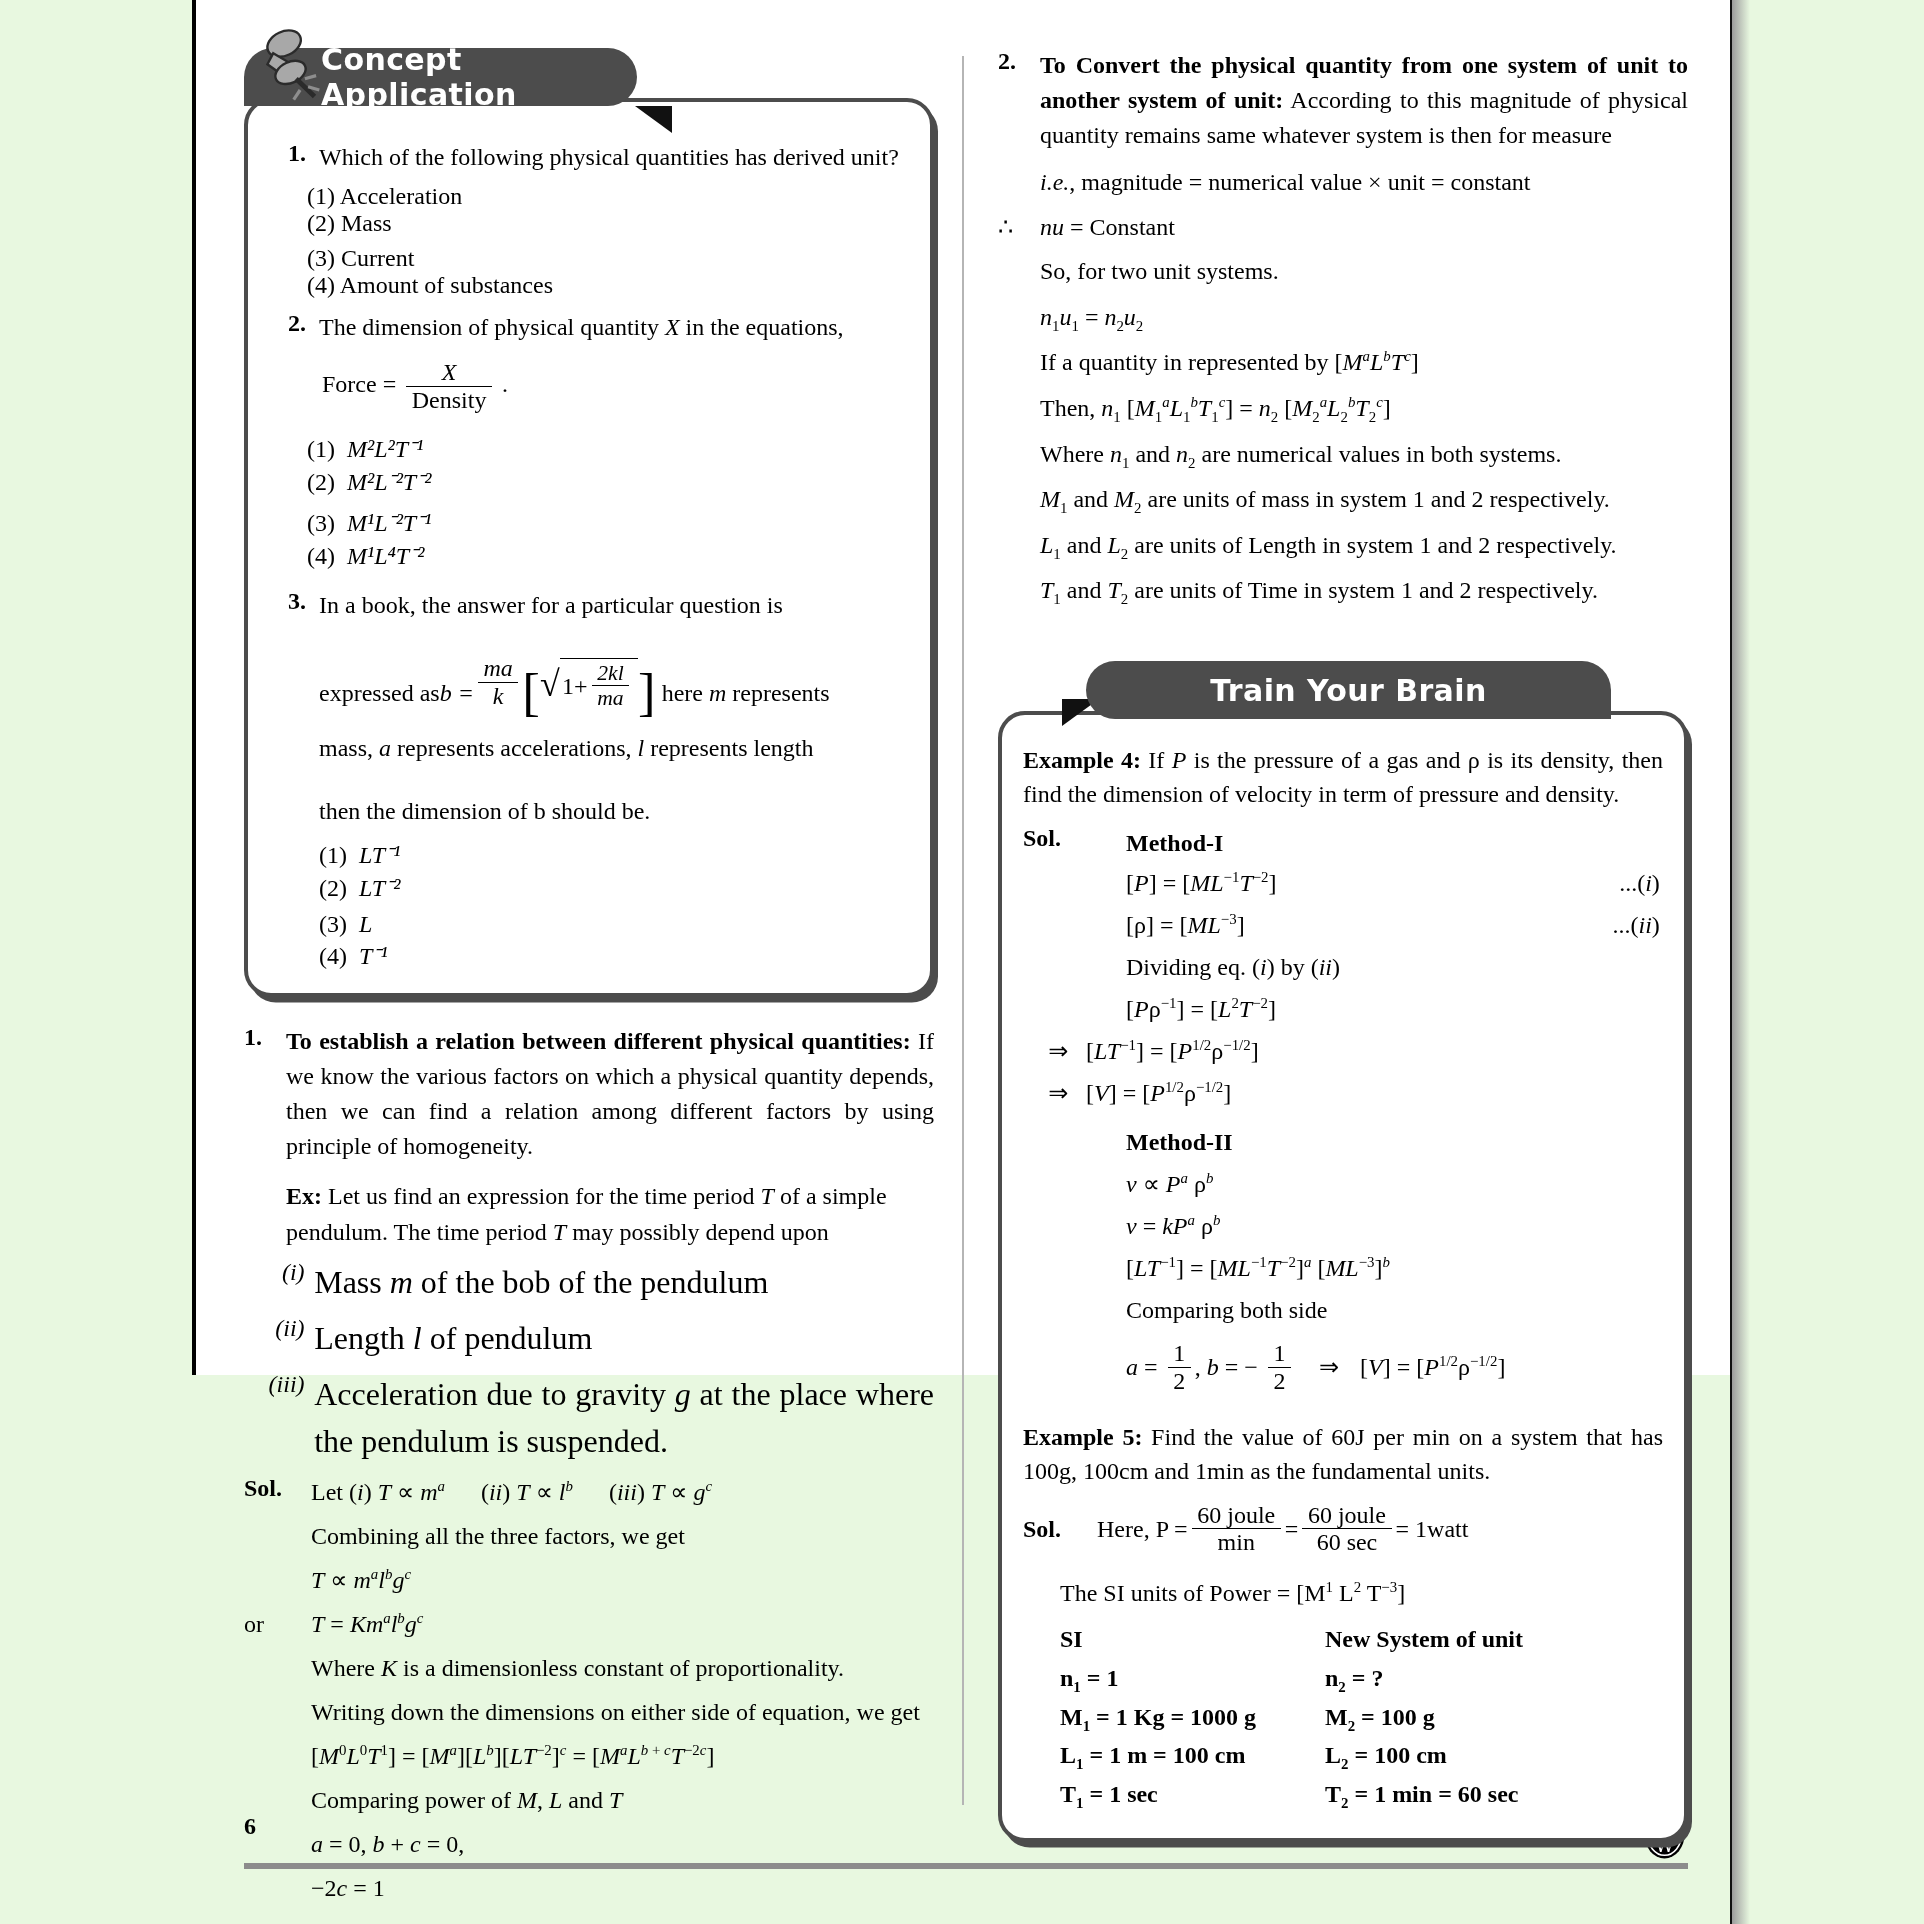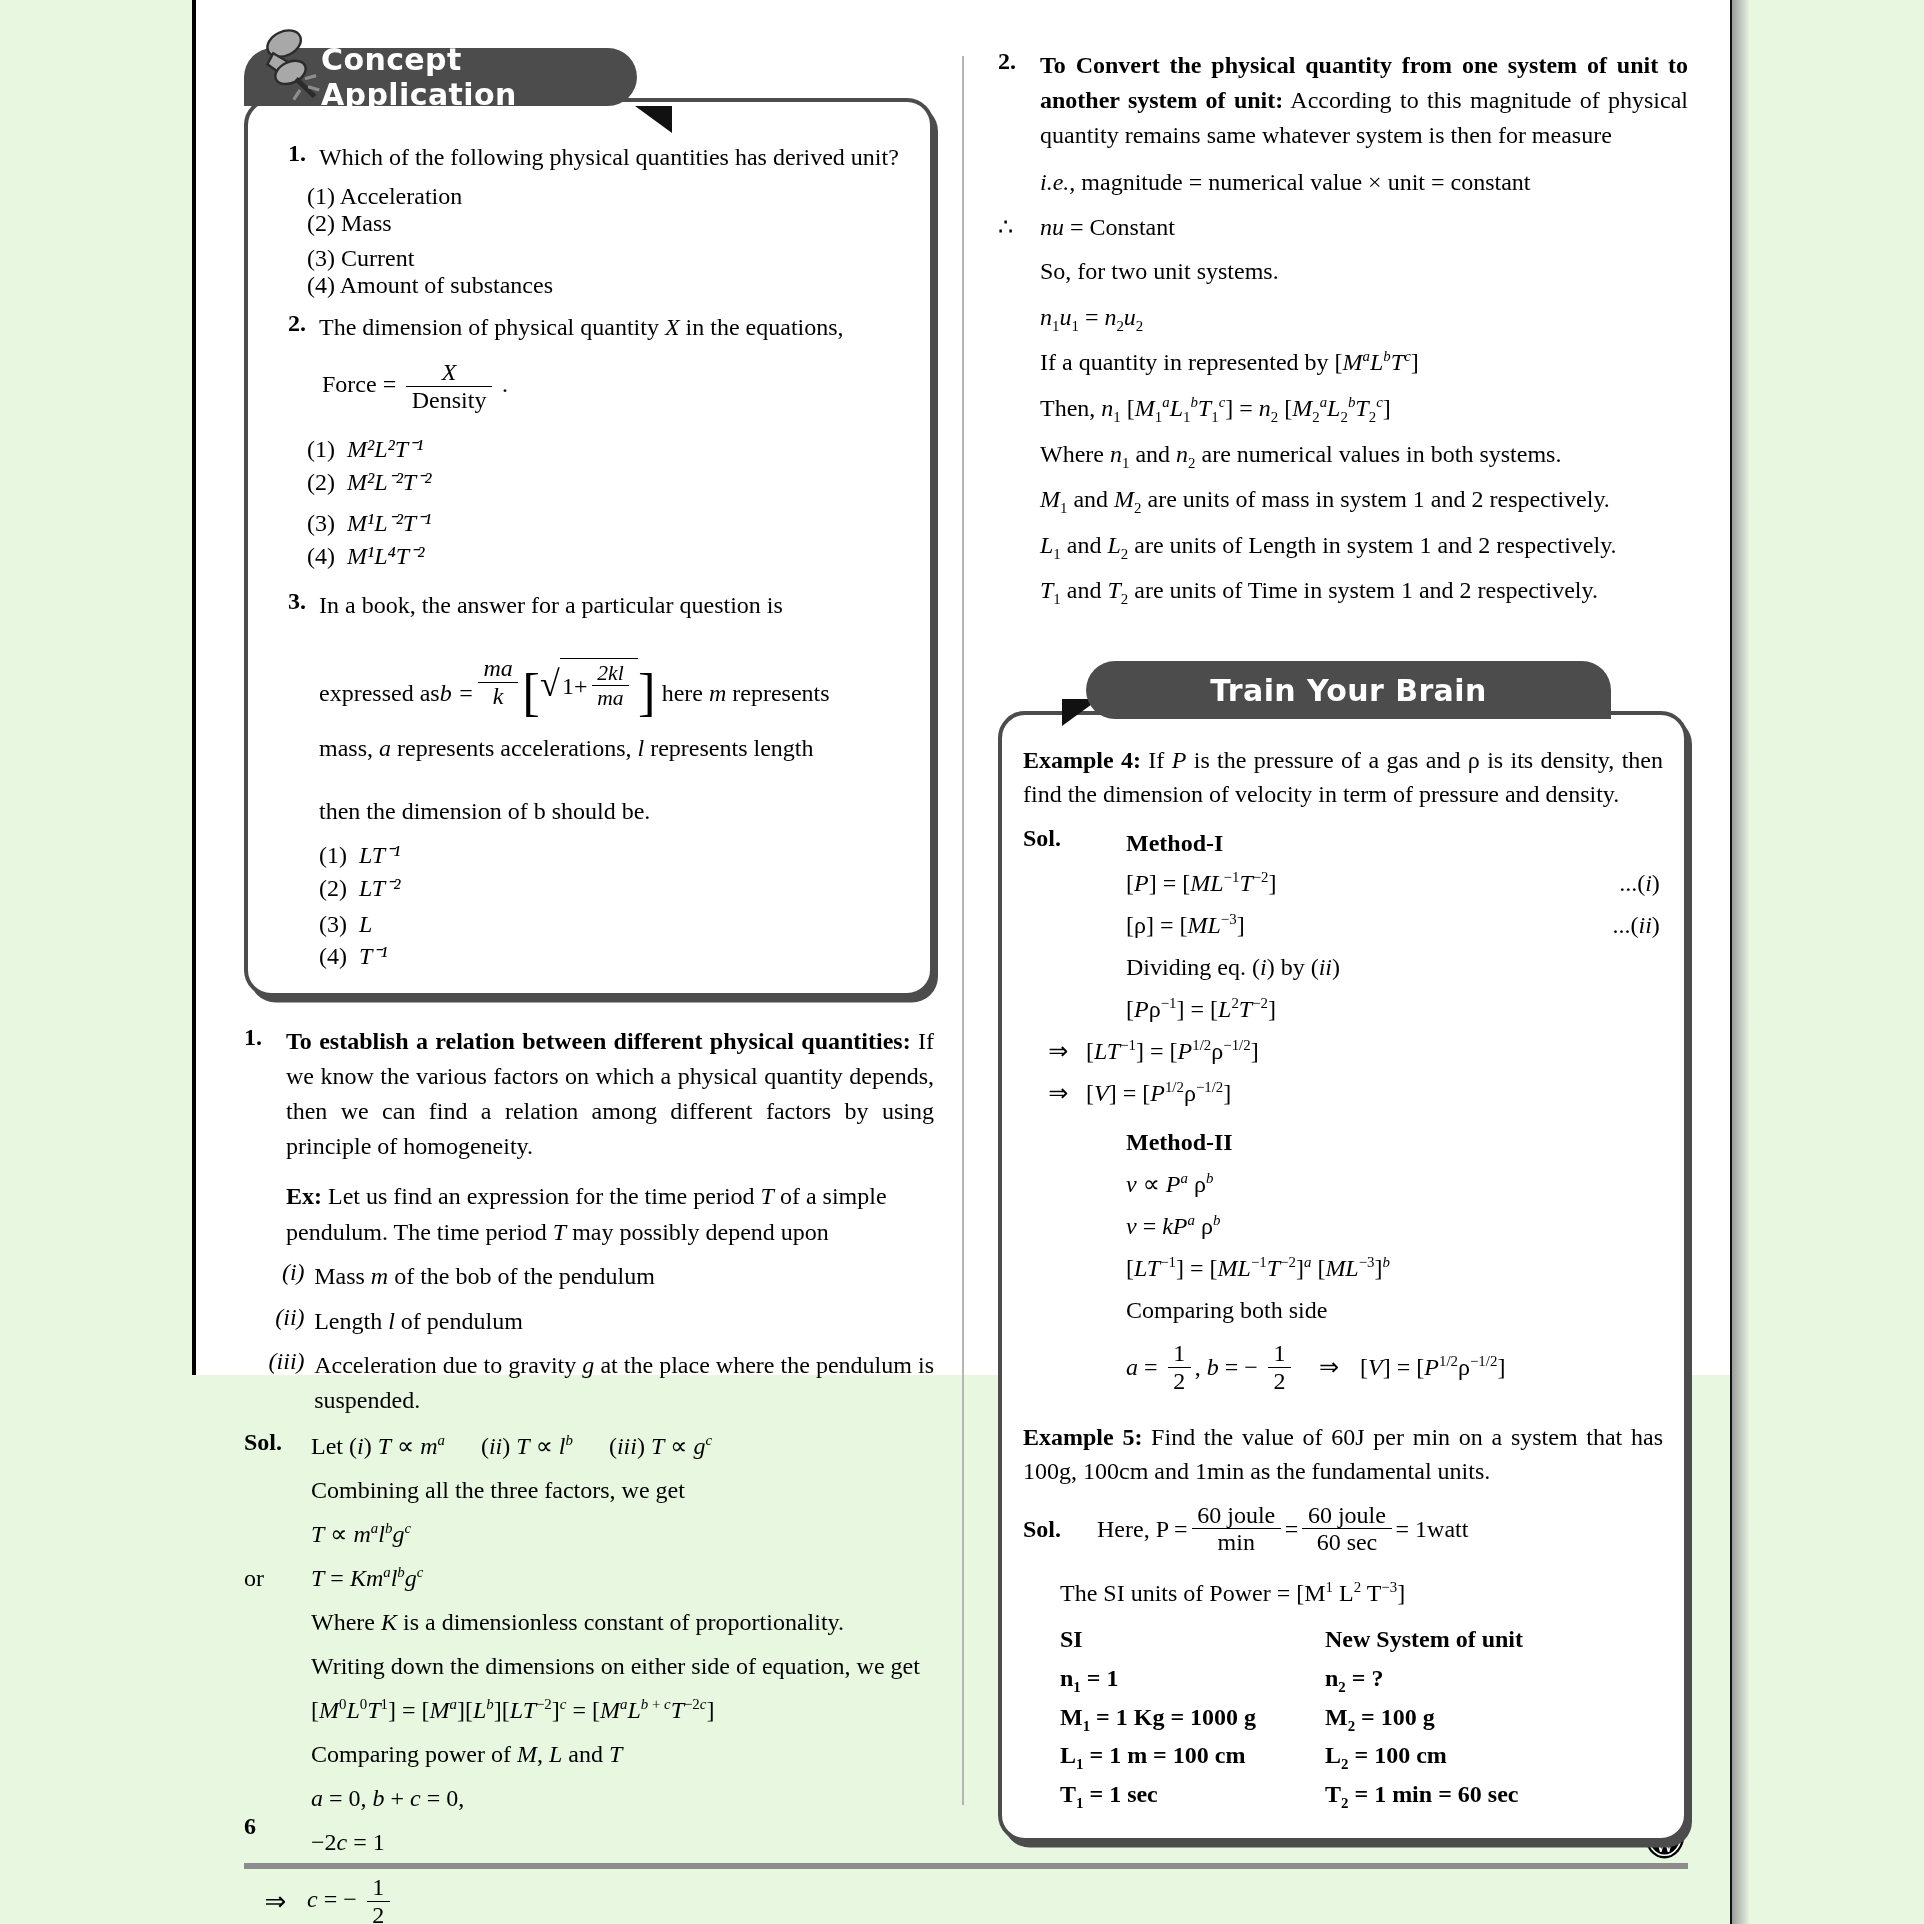--- a/index.html
+++ b/index.html
@@ -95,21 +95,21 @@
   .opts{display:flex;margin-top:8px;padding-left:35px;flex-direction:column;}
   .opt{width:50%;font-size:24px;}
 
   .num-row{display:flex;margin-top:13px;}
   .num-lbl{width:42px;flex:0 0 42px;font-weight:bold;font-size:24px;}
   .num-body{flex:1;font-size:24px;line-height:1.45;text-align:justify;}
 
   .ind{padding-left:42px;font-size:24px;line-height:1.5;margin-top:8px;}
   .romanrow{display:flex;margin-top:9.6px;padding-left:9.6px;}
   .roman{width:51px;flex:0 0 51px;text-align:right;padding-right:9.6px;font-size:24px;}
-  .romanbody{flex:1;font-size:24px;line-height:1.45;text-align:justify;}
+  .romanbody{flex:1;font-size:32px;line-height:1.45;text-align:justify;}
 
   .impl{display:flex;margin-top:6.4px;align-items:center;}
   .impl .arrow{width:63px;flex:0 0 63px;font-size:26px;text-align:center;}
   .impl .eqn{flex:1;font-size:24px;}
 
   
   .frac{display:inline-flex;flex-direction:column;vertical-align:middle;text-align:center;margin:0 4px;}
   .frac .nu{border-bottom:1.6px solid #000;padding:0 5.6px;line-height:1.12;}
   .frac .de{padding:0 5.6px;line-height:1.15;}
   .fs{font-size:.9em;}

